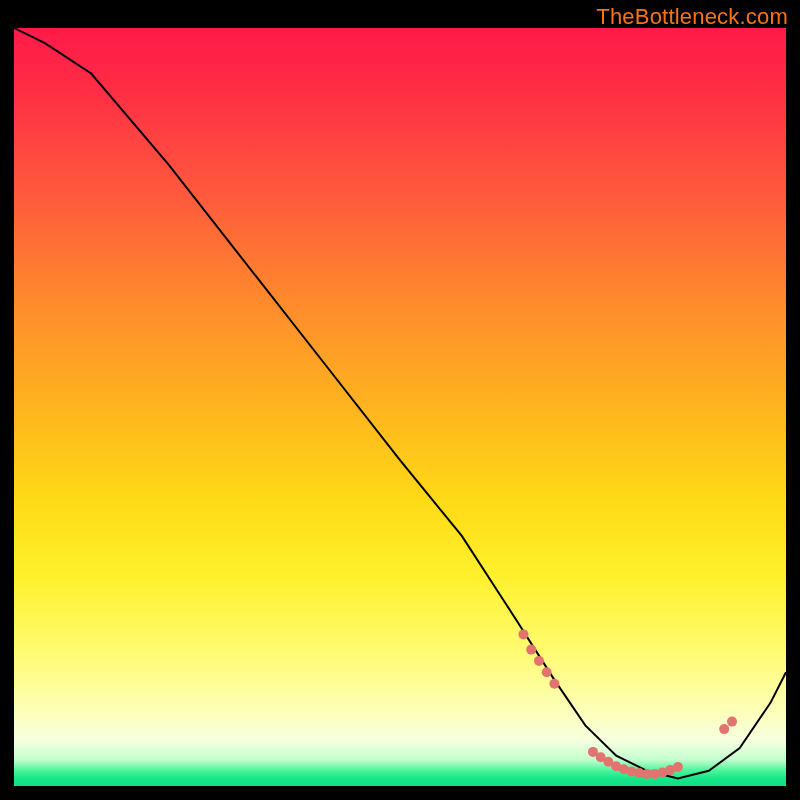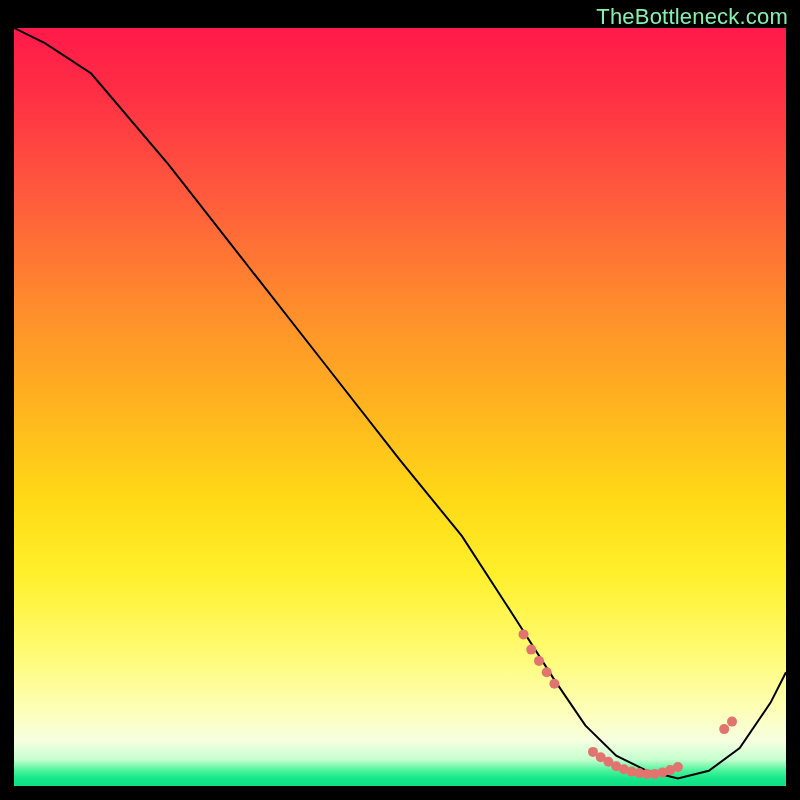--- a/index.html
+++ b/index.html
@@ -15,21 +15,21 @@
     width: 800px;
     height: 800px;
     background: #000;
   }
   .attribution {
     position: absolute;
     top: 4px;
     right: 12px;
     font-family: Arial, Helvetica, sans-serif;
     font-size: 22px;
-    color: #86efac;
+    color: #f97316;
     letter-spacing: 0.2px;
     z-index: 5;
     text-align: center;
   }
   .plot-area {
     position: absolute;
     left: 14px;
     top: 28px;
     width: 772px;
     height: 758px;

